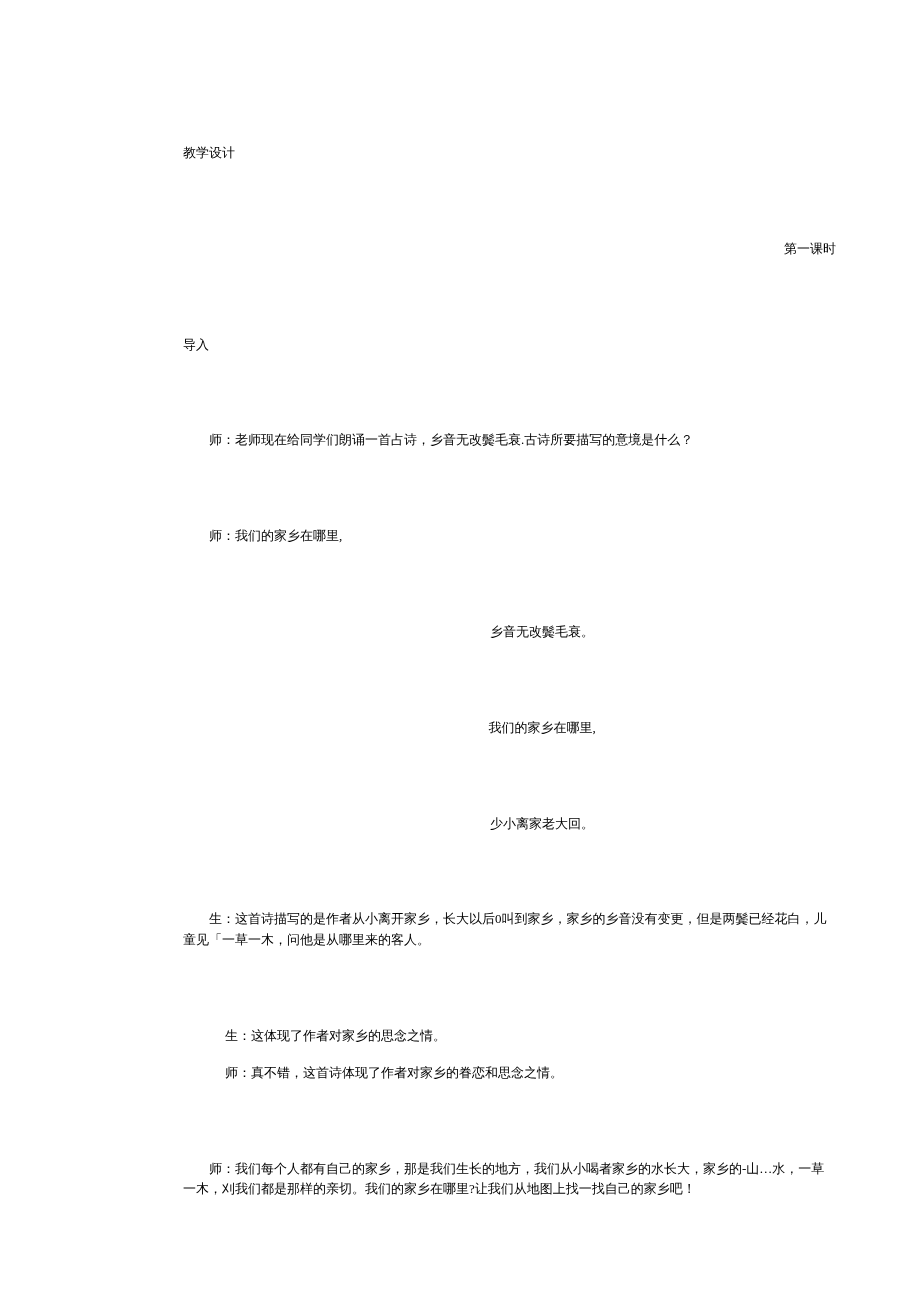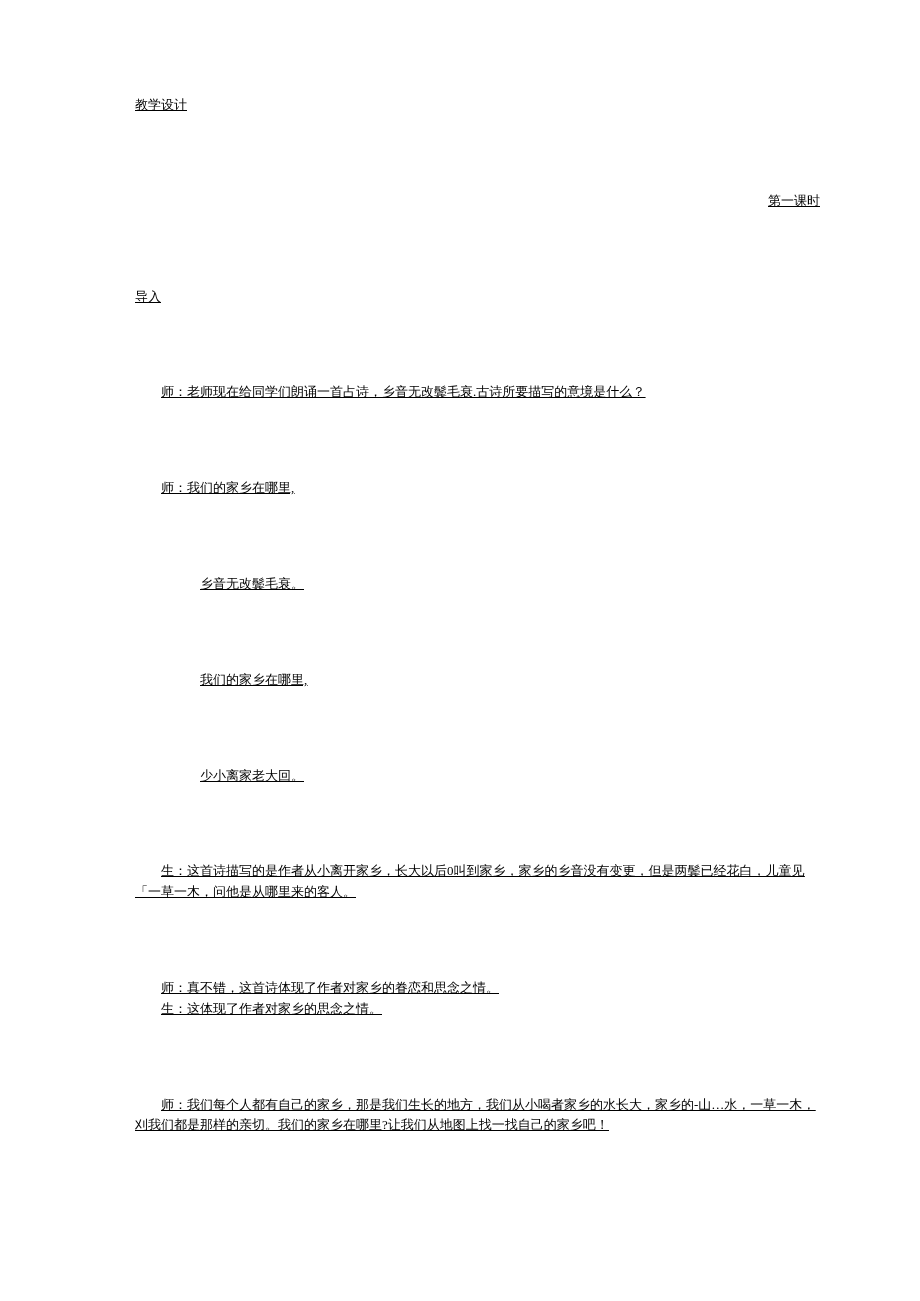--- a/index.html
+++ b/index.html
@@ -1,19 +1,18 @@
 <!DOCTYPE html>
 <html><head>
   <meta charset="utf-8">
   <style>
     * {
-      margin: 0;
+      margin: 16px;
       padding: 0;
       box-sizing: border-box;
-      text-decoration: underline;
     }
     body {
       width: 920px;
       height: 1301px;
       background: #ffffff;
       font-family: "SimSun", "宋体", serif;
       font-size: 13px;
       color: #000000;
       line-height: 1.6;
       padding: 95px 100px 60px 135px;
@@ -31,20 +30,21 @@
       margin-bottom: 75px;
       text-indent: 0;
     }
     .para {
       margin-bottom: 75px;
       text-indent: 2em;
     }
     .poem-line {
       margin-bottom: 75px;
       text-indent: 5em;
+      text-align: center;
     }
     .dialogue {
       margin-bottom: 75px;
       text-indent: 2em;
     }
     .dialogue-tight {
       text-indent: 2em;
     }
     .dialogue-group {
       margin-bottom: 75px;
@@ -68,17 +68,17 @@
 
 <div class="poem-line">乡音无改鬓毛衰。</div>
 
 <div class="poem-line">我们的家乡在哪里,</div>
 
 <div class="poem-line">少小离家老大回。</div>
 
 <div class="dialogue">生：这首诗描写的是作者从小离开家乡，长大以后0叫到家乡，家乡的乡音没有变更，但是两鬓已经花白，儿童见「一草一木，问他是从哪里来的客人。</div>
 
 <div class="dialogue-group">
+  <div class="dialogue-tight">生：这体现了作者对家乡的思念之情。</div>
   <div class="dialogue-tight">师：真不错，这首诗体现了作者对家乡的眷恋和思念之情。</div>
-  <div class="dialogue-tight">生：这体现了作者对家乡的思念之情。</div>
 </div>
 
 <div class="last-para">师：我们每个人都有自己的家乡，那是我们生长的地方，我们从小喝者家乡的水长大，家乡的-山…水，一草一木，刈我们都是那样的亲切。我们的家乡在哪里?让我们从地图上找一找自己的家乡吧！</div>
 
 </body></html>

